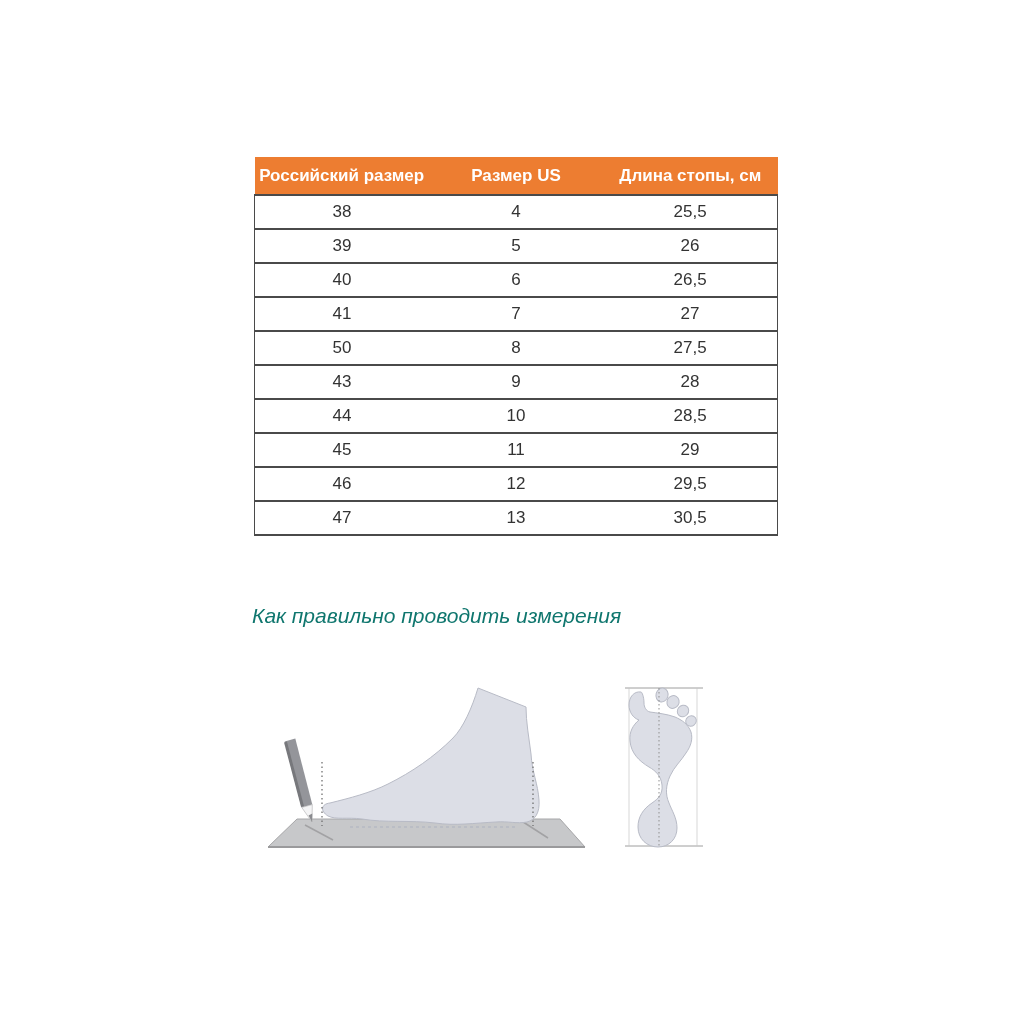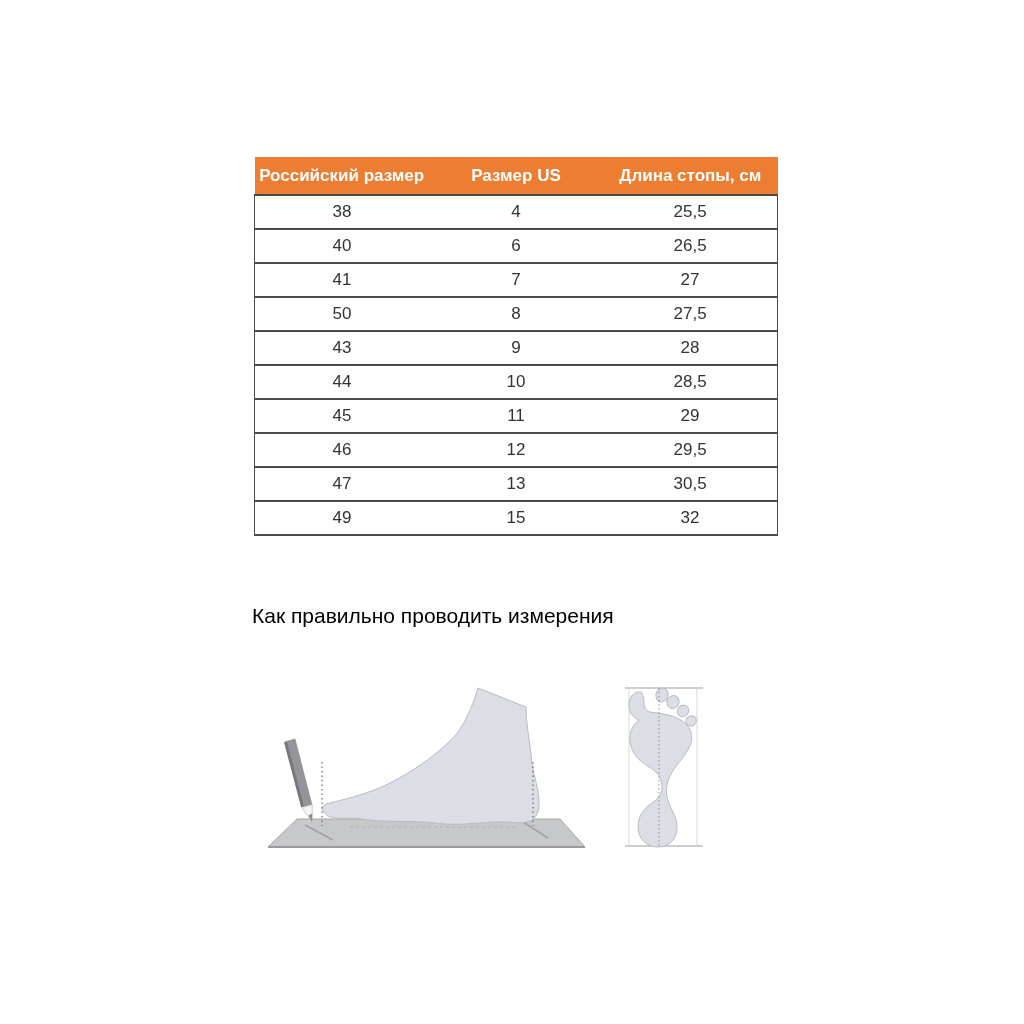--- a/index.html
+++ b/index.html
@@ -17,21 +17,21 @@
   }
   .size-table td{
     border-top:2px solid #4A4A4A;text-align:center;font-size:17px;
     color:#333333;height:32px;padding:0;vertical-align:middle;
   }
   .size-table td:first-child{border-left:1px solid #4A4A4A;}
   .size-table td:last-child{border-right:1px solid #4A4A4A;}
   .size-table tbody tr:last-child td{border-bottom:2px solid #4A4A4A;}
   .section-heading{
     position:absolute;left:252px;top:603px;font-size:21px;line-height:1.2;
-    color:#000000;font-weight:400;
+    color:#0f766e;font-weight:400;font-style:italic;
   }
   .measure-illustration{
     position:absolute;left:250px;top:660px;width:470px;height:205px;
   }
 </style>
 </head>
 <body>
 
 <table class="size-table">
   <thead>
@@ -39,20 +39,25 @@
       <th>Российский размер</th>
       <th>Размер US</th>
       <th>Длина стопы, см</th>
     </tr>
   </thead>
   <tbody>
       <tr>
         <td>38</td>
         <td>4</td>
         <td>25,5</td>
+      </tr>
+      <tr>
+        <td>39</td>
+        <td>5</td>
+        <td>26</td>
       </tr>
       <tr>
         <td>40</td>
         <td>6</td>
         <td>26,5</td>
       </tr>
       <tr>
         <td>41</td>
         <td>7</td>
         <td>27</td>
@@ -79,25 +84,20 @@
       </tr>
       <tr>
         <td>46</td>
         <td>12</td>
         <td>29,5</td>
       </tr>
       <tr>
         <td>47</td>
         <td>13</td>
         <td>30,5</td>
-      </tr>
-      <tr>
-        <td>49</td>
-        <td>15</td>
-        <td>32</td>
       </tr>
     </tbody>
 </table>
 
 <div class="section-heading">Как правильно проводить измерения</div>
 
 <svg class="measure-illustration" viewBox="0 0 470 205" xmlns="http://www.w3.org/2000/svg">
 
   <g>
     <polygon points="47,159 310,159 335,187 18,187" fill="#C7C8CA" stroke="#A6A6A8" stroke-width="1"></polygon>

